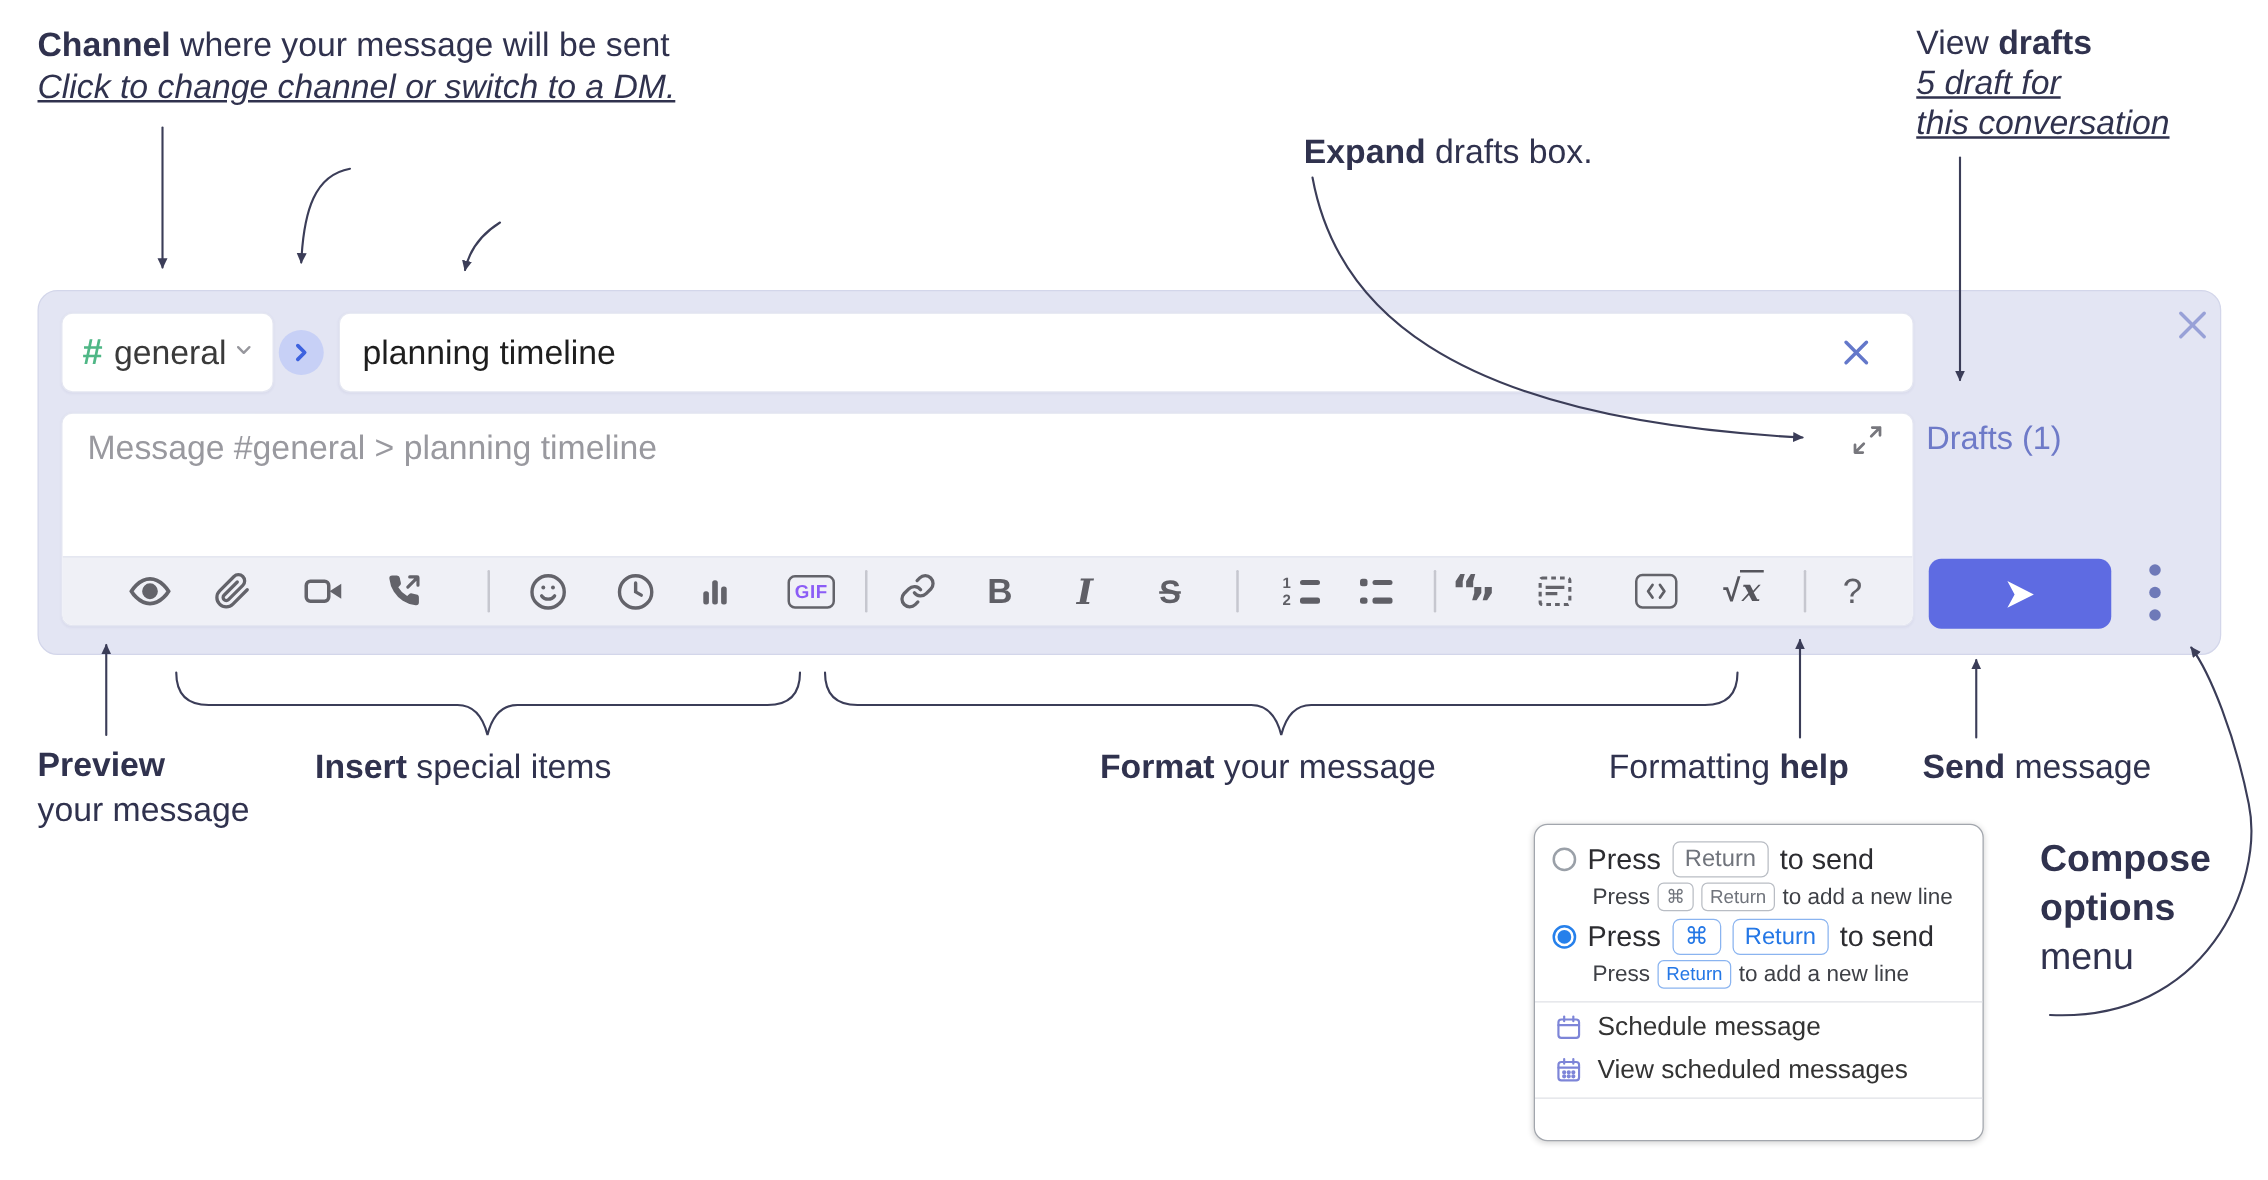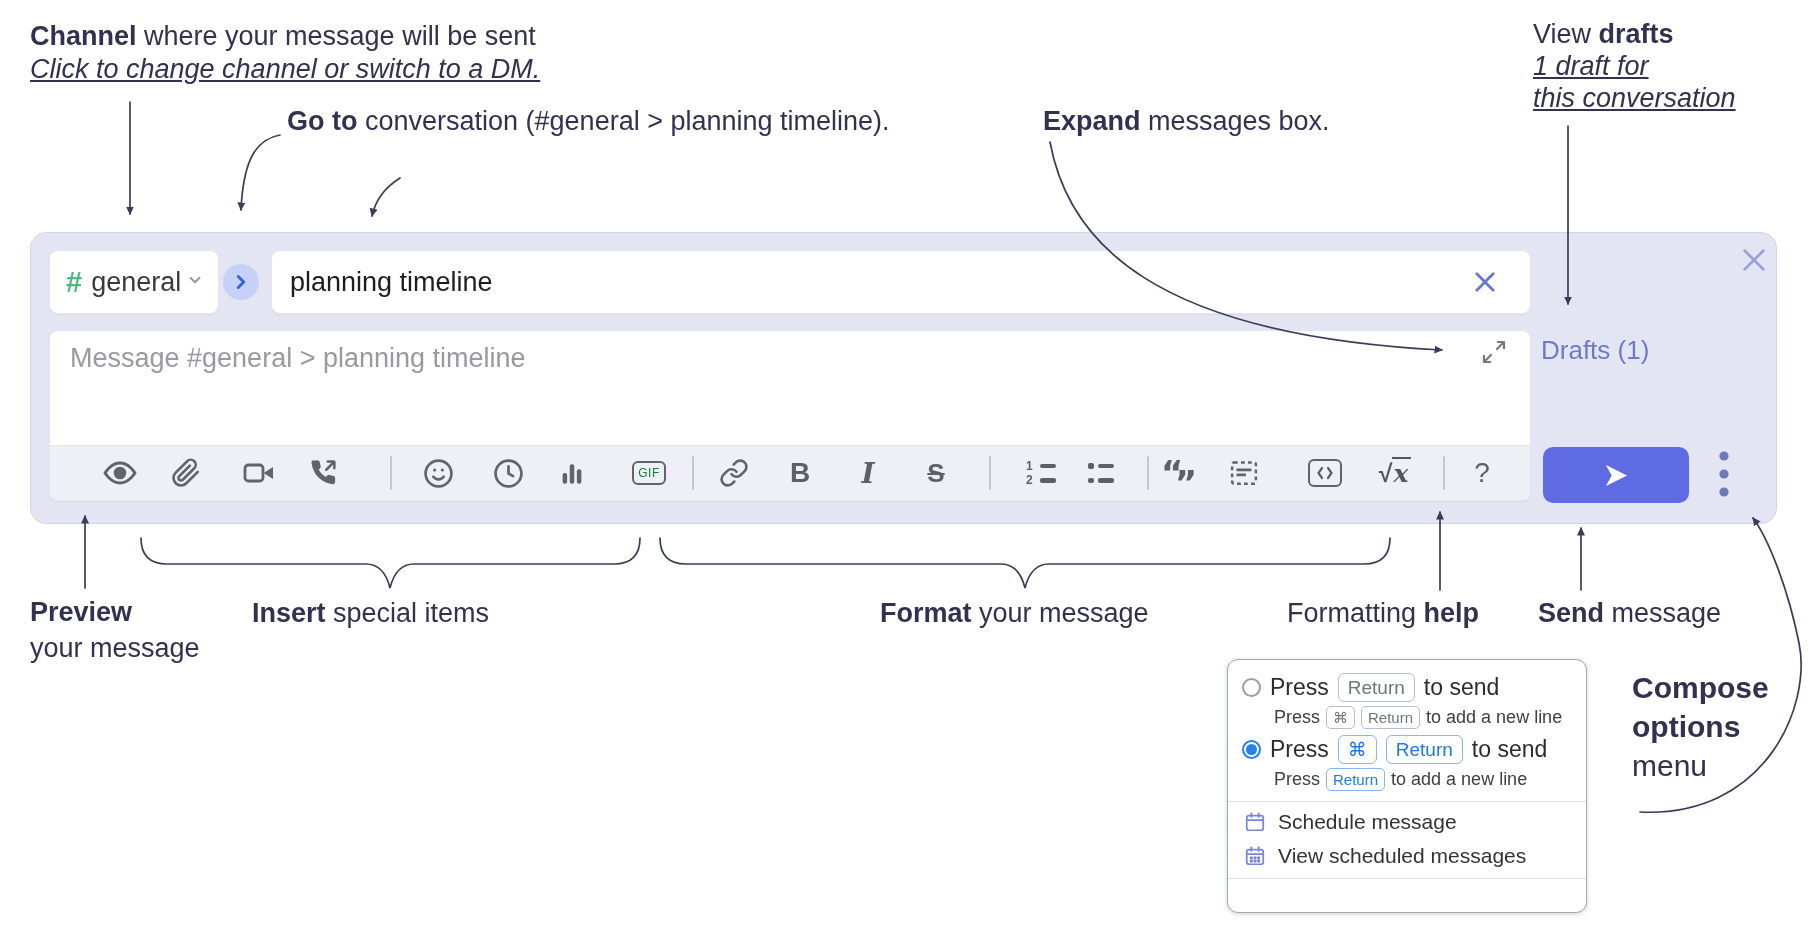--- a/index.html
+++ b/index.html
@@ -25,22 +25,22 @@
   #topicClear{position:absolute;left:1440px;top:35px;width:28px;height:28px;cursor:pointer;}
   #msgContainer{position:absolute;left:18px;top:97px;width:1482px;height:171px;overflow:hidden;}
   #placeholder{position:absolute;left:20px;top:12px;font-size:27px;color:#99999f;}
   #expandIcon{position:absolute;left:1431px;top:8px;width:26px;height:26px;cursor:pointer;color:#77777d;}
   #msgToolbar{position:absolute;left:0;right:0;bottom:0;height:54px;background:#eff0f6;
     border-top:1px solid #e1e3ee;}
   .tb{position:absolute;top:10px;width:34px;height:34px;display:flex;align-items:center;
     justify-content:center;color:#63636a;cursor:pointer;}
   .tbdiv{position:absolute;top:10px;width:2px;height:34px;background:#c6c7cf;border-radius:1px;}
   .tbtxt{font-weight:800;font-size:28px;color:#5f5f66;}
-  .gifbox{border:2.4px solid #63636a;border-radius:6px;font-size:12px;font-weight:400;
-    padding:3px 4px;color:#15803d;letter-spacing:0.5px;}
+  .gifbox{border:2.4px solid #63636a;border-radius:6px;font-size:15px;font-weight:700;
+    padding:3px 4px;color:#8b5cf6;letter-spacing:0.5px;}
   .codebox{border:2.4px solid #63636a;border-radius:6px;width:30px;height:24px;display:flex;
     align-items:center;justify-content:center;}
   .olrow,.ulrow{display:flex;align-items:center;height:13px;margin:1.5px 0;}
   .olnum{font-size:12px;font-weight:700;color:#5f5f66;width:10px;line-height:10px;}
   .bar{width:16px;height:4.5px;background:#5f5f66;border-radius:2px;margin-left:4px;}
   .dot{width:5.5px;height:5.5px;background:#5f5f66;border-radius:2px;margin-left:2px;}
   .qwrap{position:relative;width:34px;height:32px;font-family:"DejaVu Sans",sans-serif;}
   .qo{position:absolute;left:0;top:-4px;font-size:34px;font-weight:800;color:#5f5f66;}
   .qc{position:absolute;right:-2px;top:6px;font-size:34px;font-weight:800;color:#5f5f66;}
   .sqrt{font-size:25px;color:#55555c;font-weight:600;white-space:nowrap;}
@@ -76,32 +76,29 @@
 </head>
 <body>
 
 <div id="stage">
 
   <div class="cap" style="left:30px;top:20px;">
     <div><b>Channel</b><span> where your message will be sent</span></div>
     <div class="it">Click to change channel or switch to a DM.</div>
   </div>
 
-  <div class="cap" style="left:287px;top:105px;">
-    <b>Go to</b><span> conversation (#general &gt; planning timeline).</span>
-  </div>
 
 
   <div class="cap" style="left:1043px;top:105px;">
-    <b>Expand</b><span> messages box.</span>
+    <b>Expand</b><span> drafts box.</span>
   </div>
 
   <div class="cap" style="left:1533px;top:18px;line-height:32px;">
     <div><span>View </span><b>drafts</b></div>
-    <div class="it">1 draft for</div>
+    <div class="it">5 draft for</div>
     <div class="it">this conversation</div>
   </div>
 
   <div class="cap" style="left:30px;top:594px;line-height:36px;">
     <div><b>Preview</b></div>
     <div>your message</div>
   </div>
 
   <div class="cap" style="left:252px;top:597px;">
     <b>Insert</b><span> special items</span>

